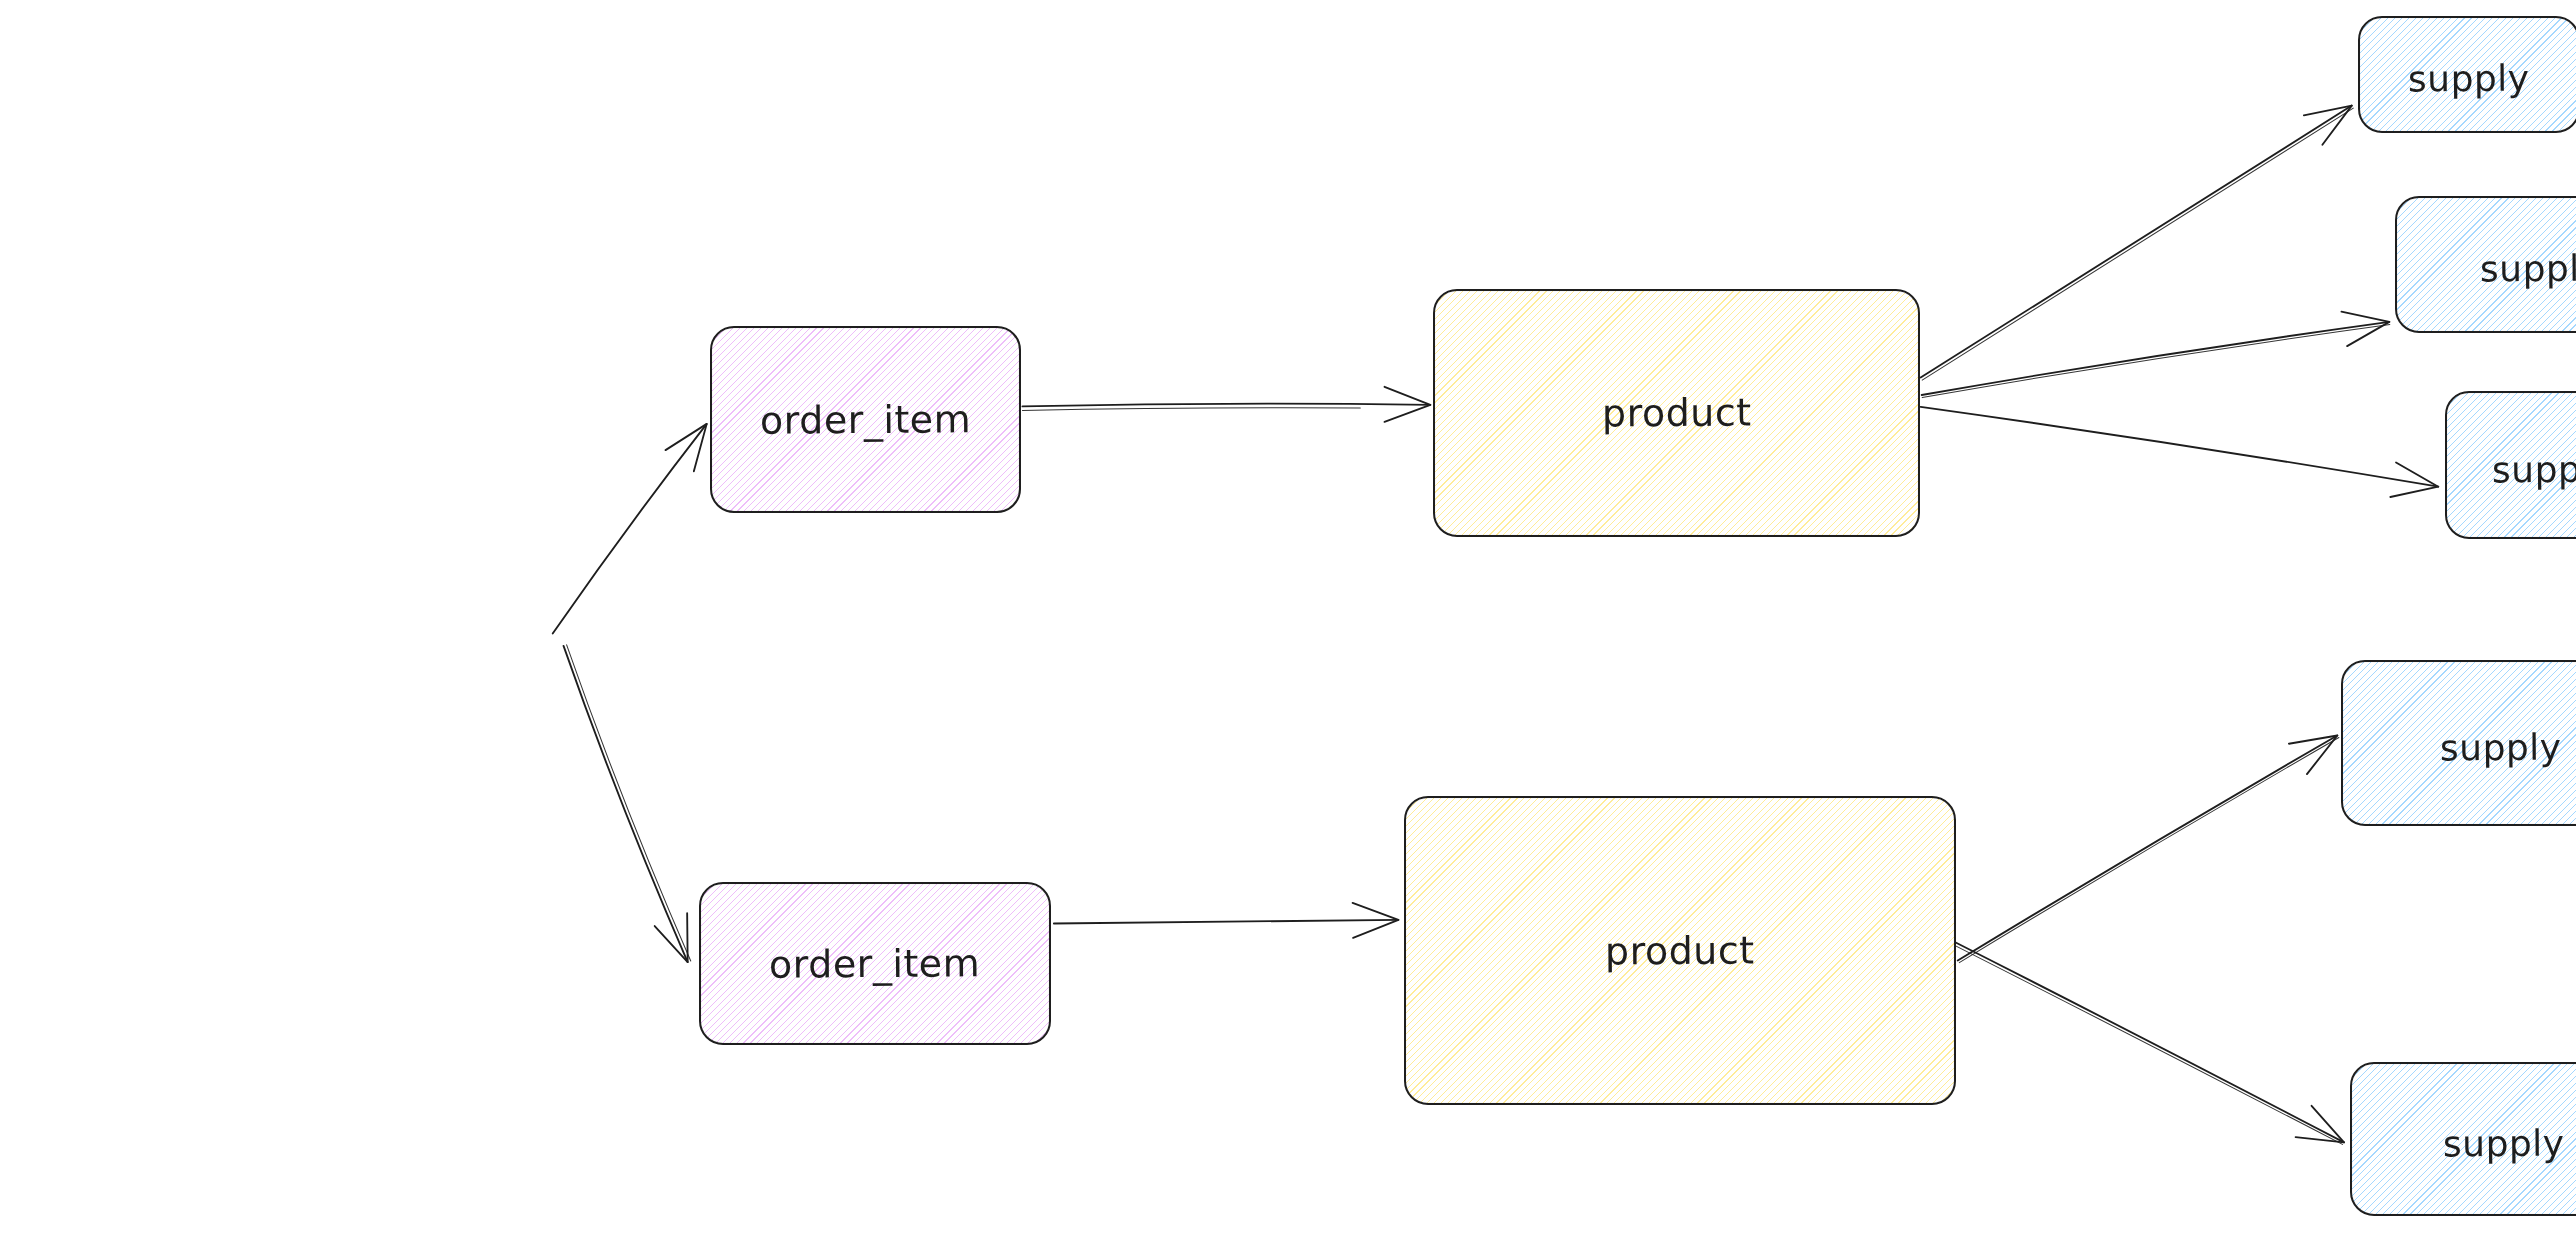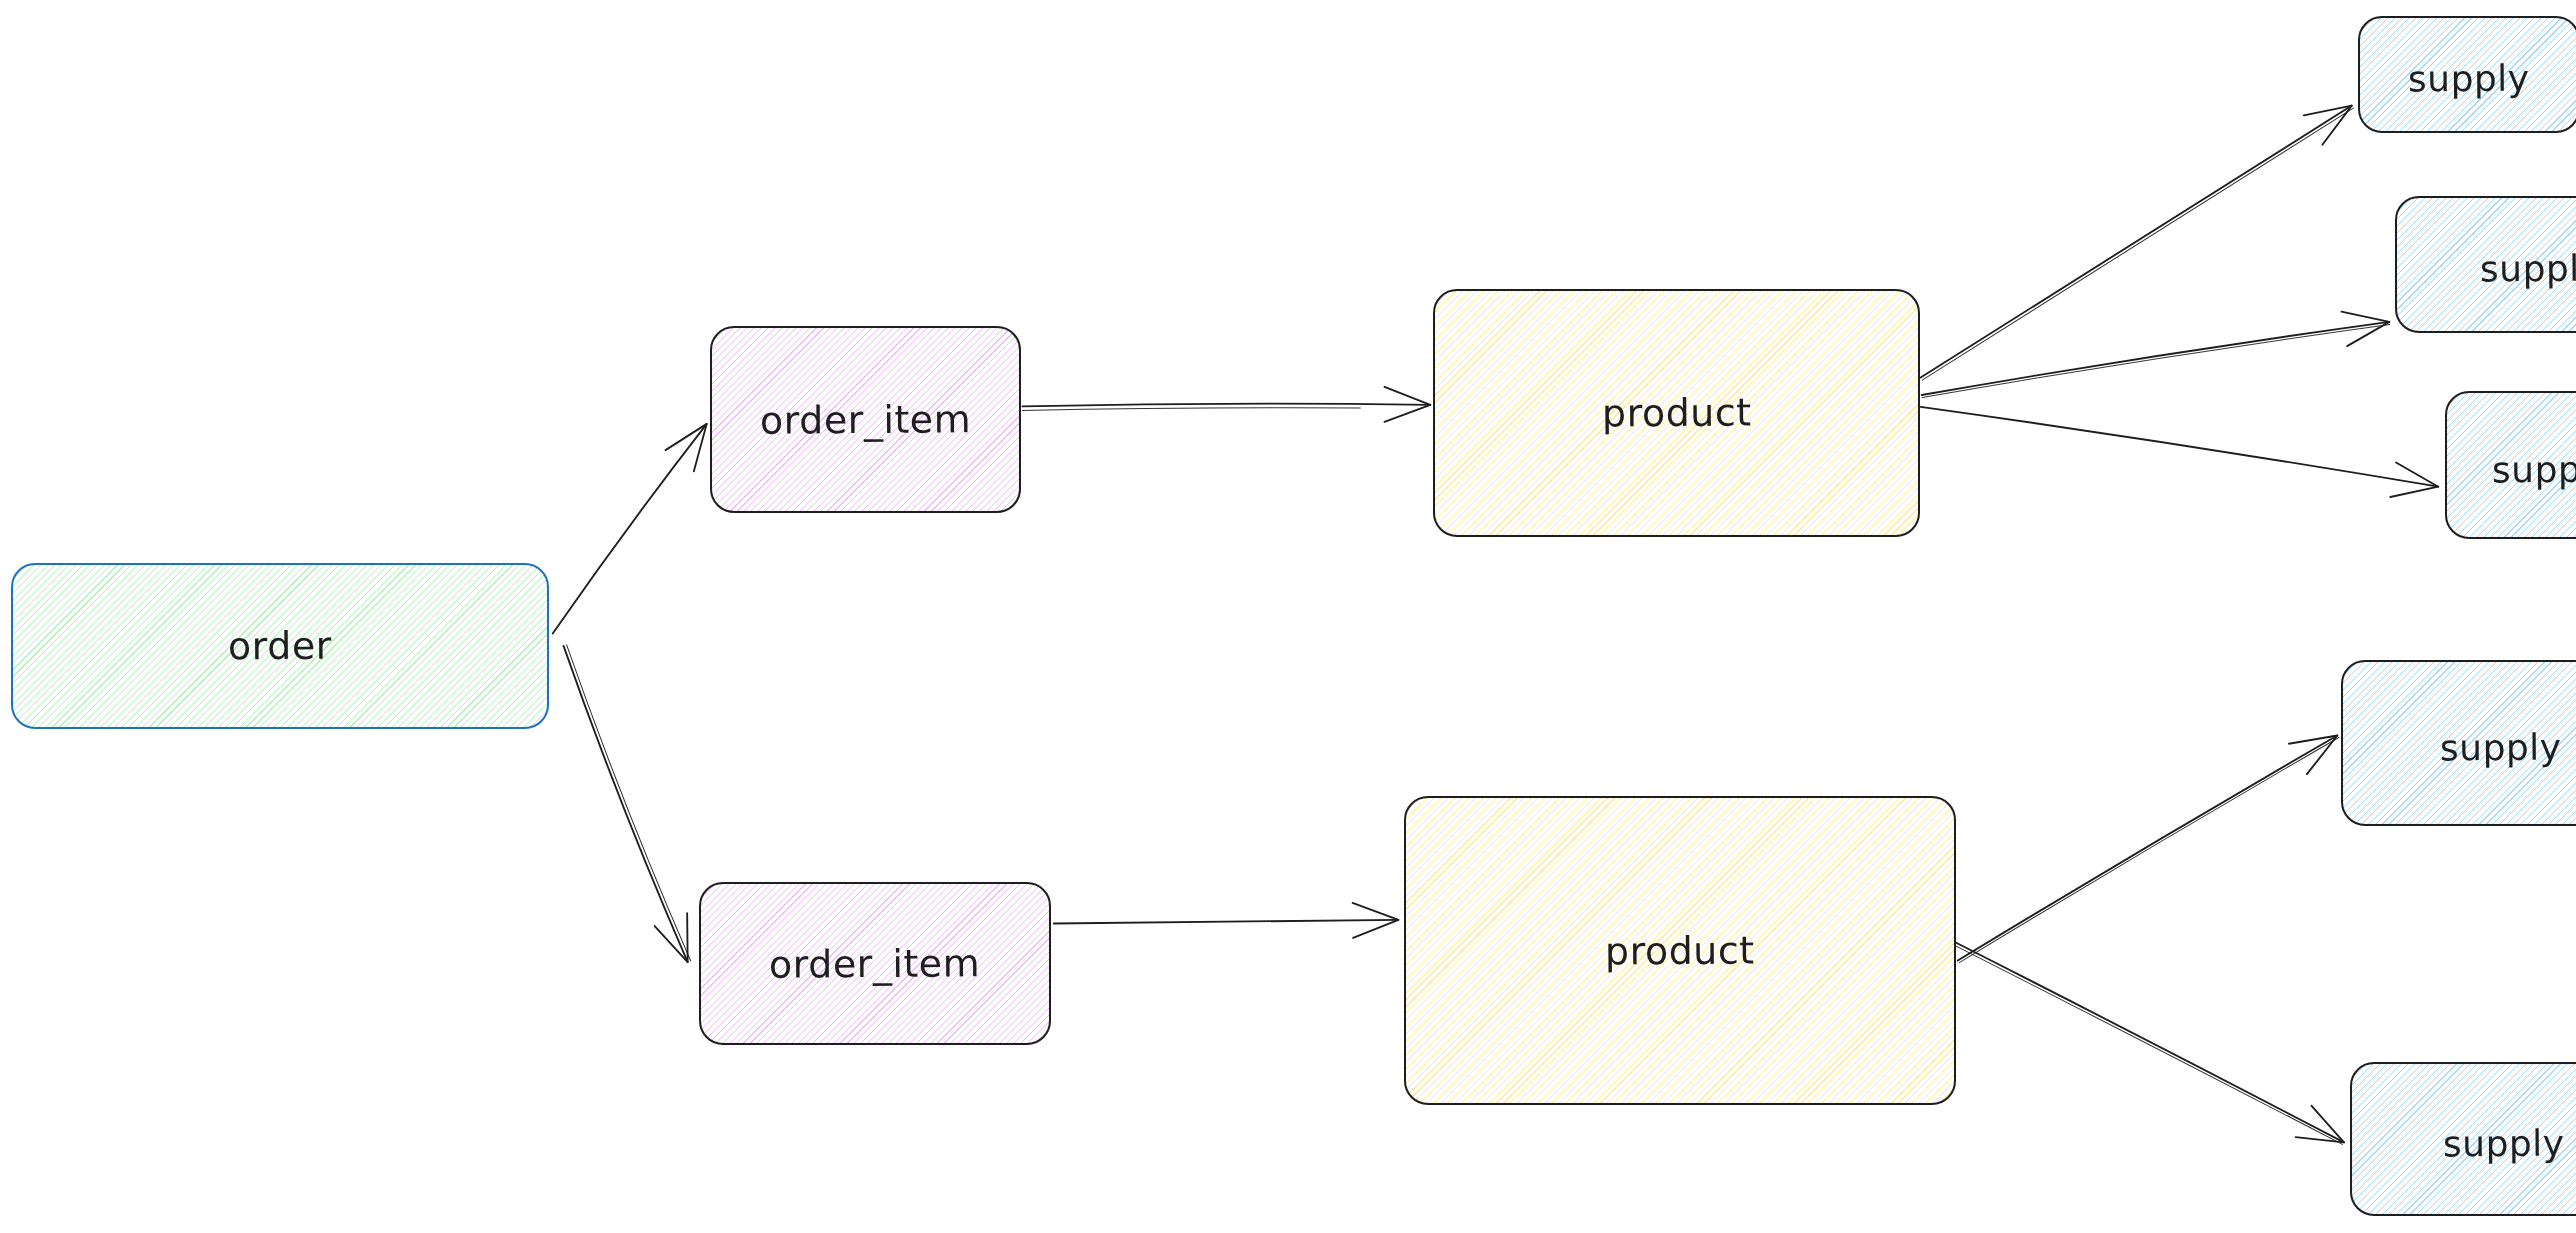--- a/index.html
+++ b/index.html
@@ -105,23 +105,20 @@
       <path class="head" d="M4443 1444 L4537 1428 L4478 1503"></path>
     </g>
 
     <g>
       <path class="shaft" d="M3796 1830 Q4170 2020 4550 2218"></path>
       <path class="shaft2" d="M3793 1835 Q4167 2025 4547 2222"></path>
       <path class="head" d="M4487 2147 L4550 2218 L4456 2208"></path>
     </g>
   </svg>
 
-  <div class="node" style="left: 11.3px; top: 563px; width: 538px; height: 166px; border-color: rgb(31, 114, 193); --hatch: #b2f2bb;">
-    <span class="label">order</span>
-  </div>
 
   <div class="node" style="left: 710px; top: 326px; width: 311px; height: 187px; border-color: rgb(30, 30, 30); --hatch: #eebefa;">
     <span class="label">order_item</span>
   </div>
 
   <div class="node" style="left: 1433px; top: 289px; width: 487px; height: 248px; border-color: rgb(30, 30, 30); --hatch: #ffec99;">
     <span class="label">product</span>
   </div>
 
   <div class="node small" style="left: 2358px; top: 15.5px; width: 222px; height: 117px; border-color: rgb(30, 30, 30); --hatch: #a5d8ff;">

